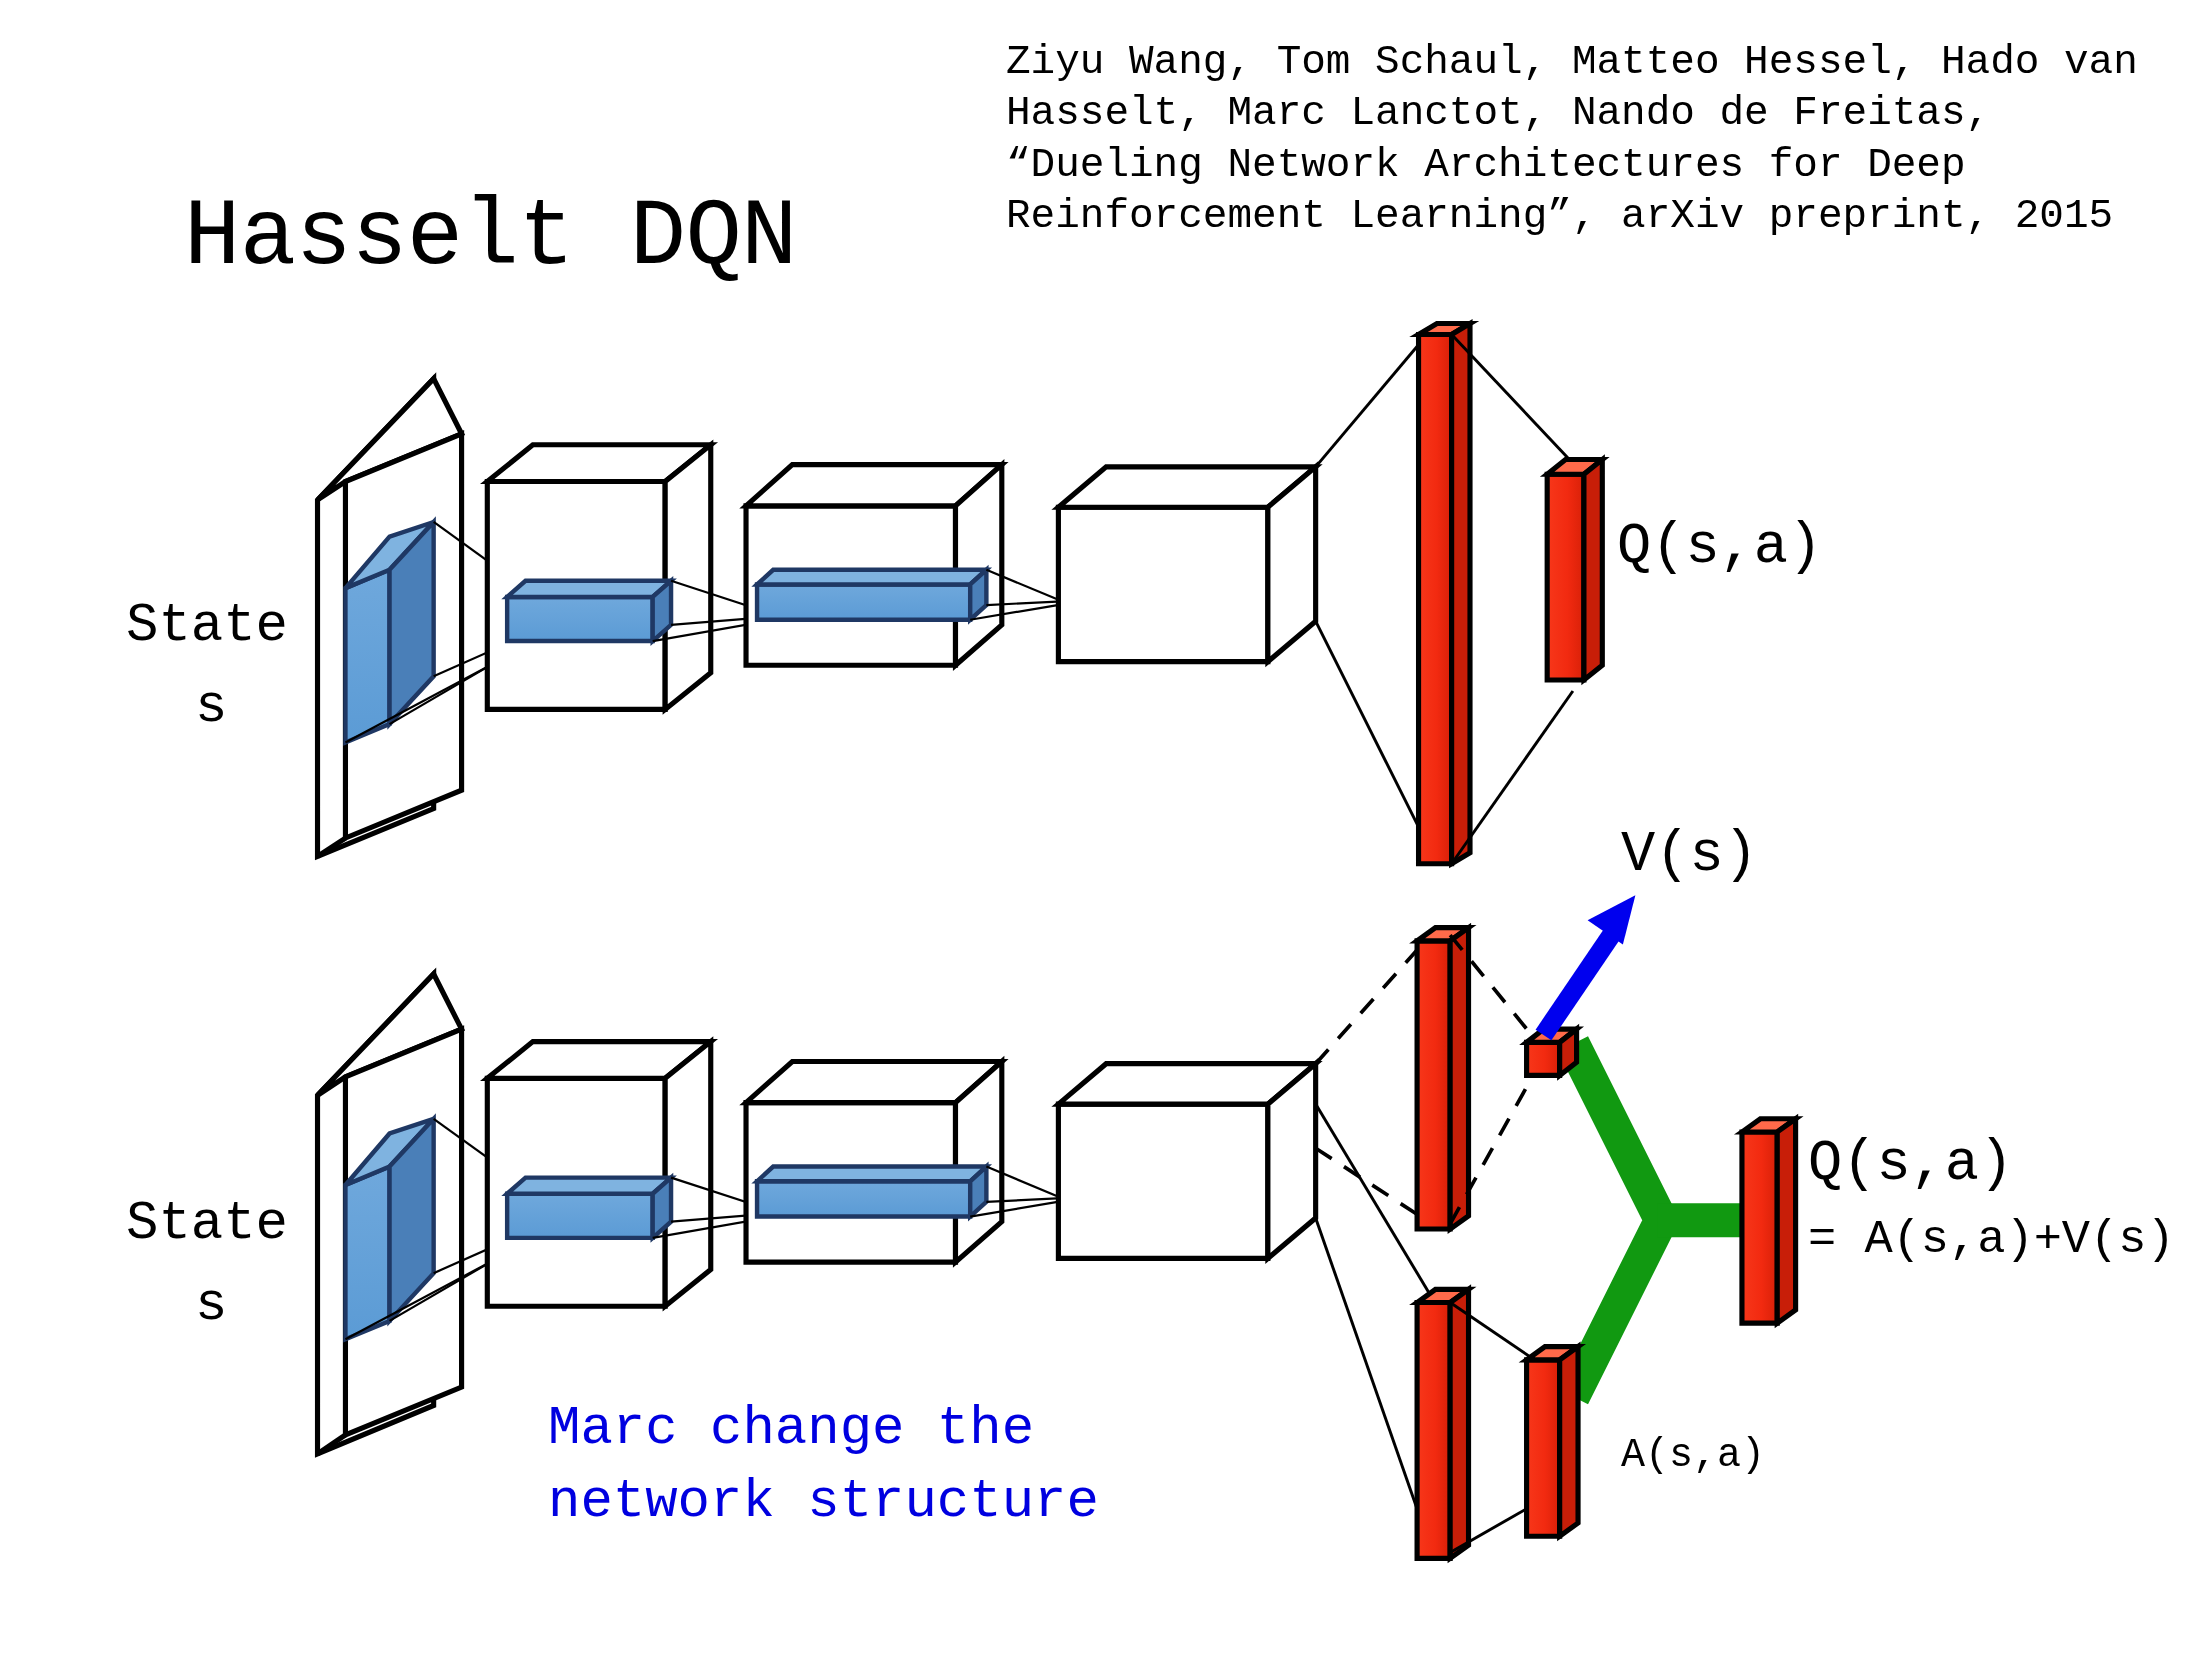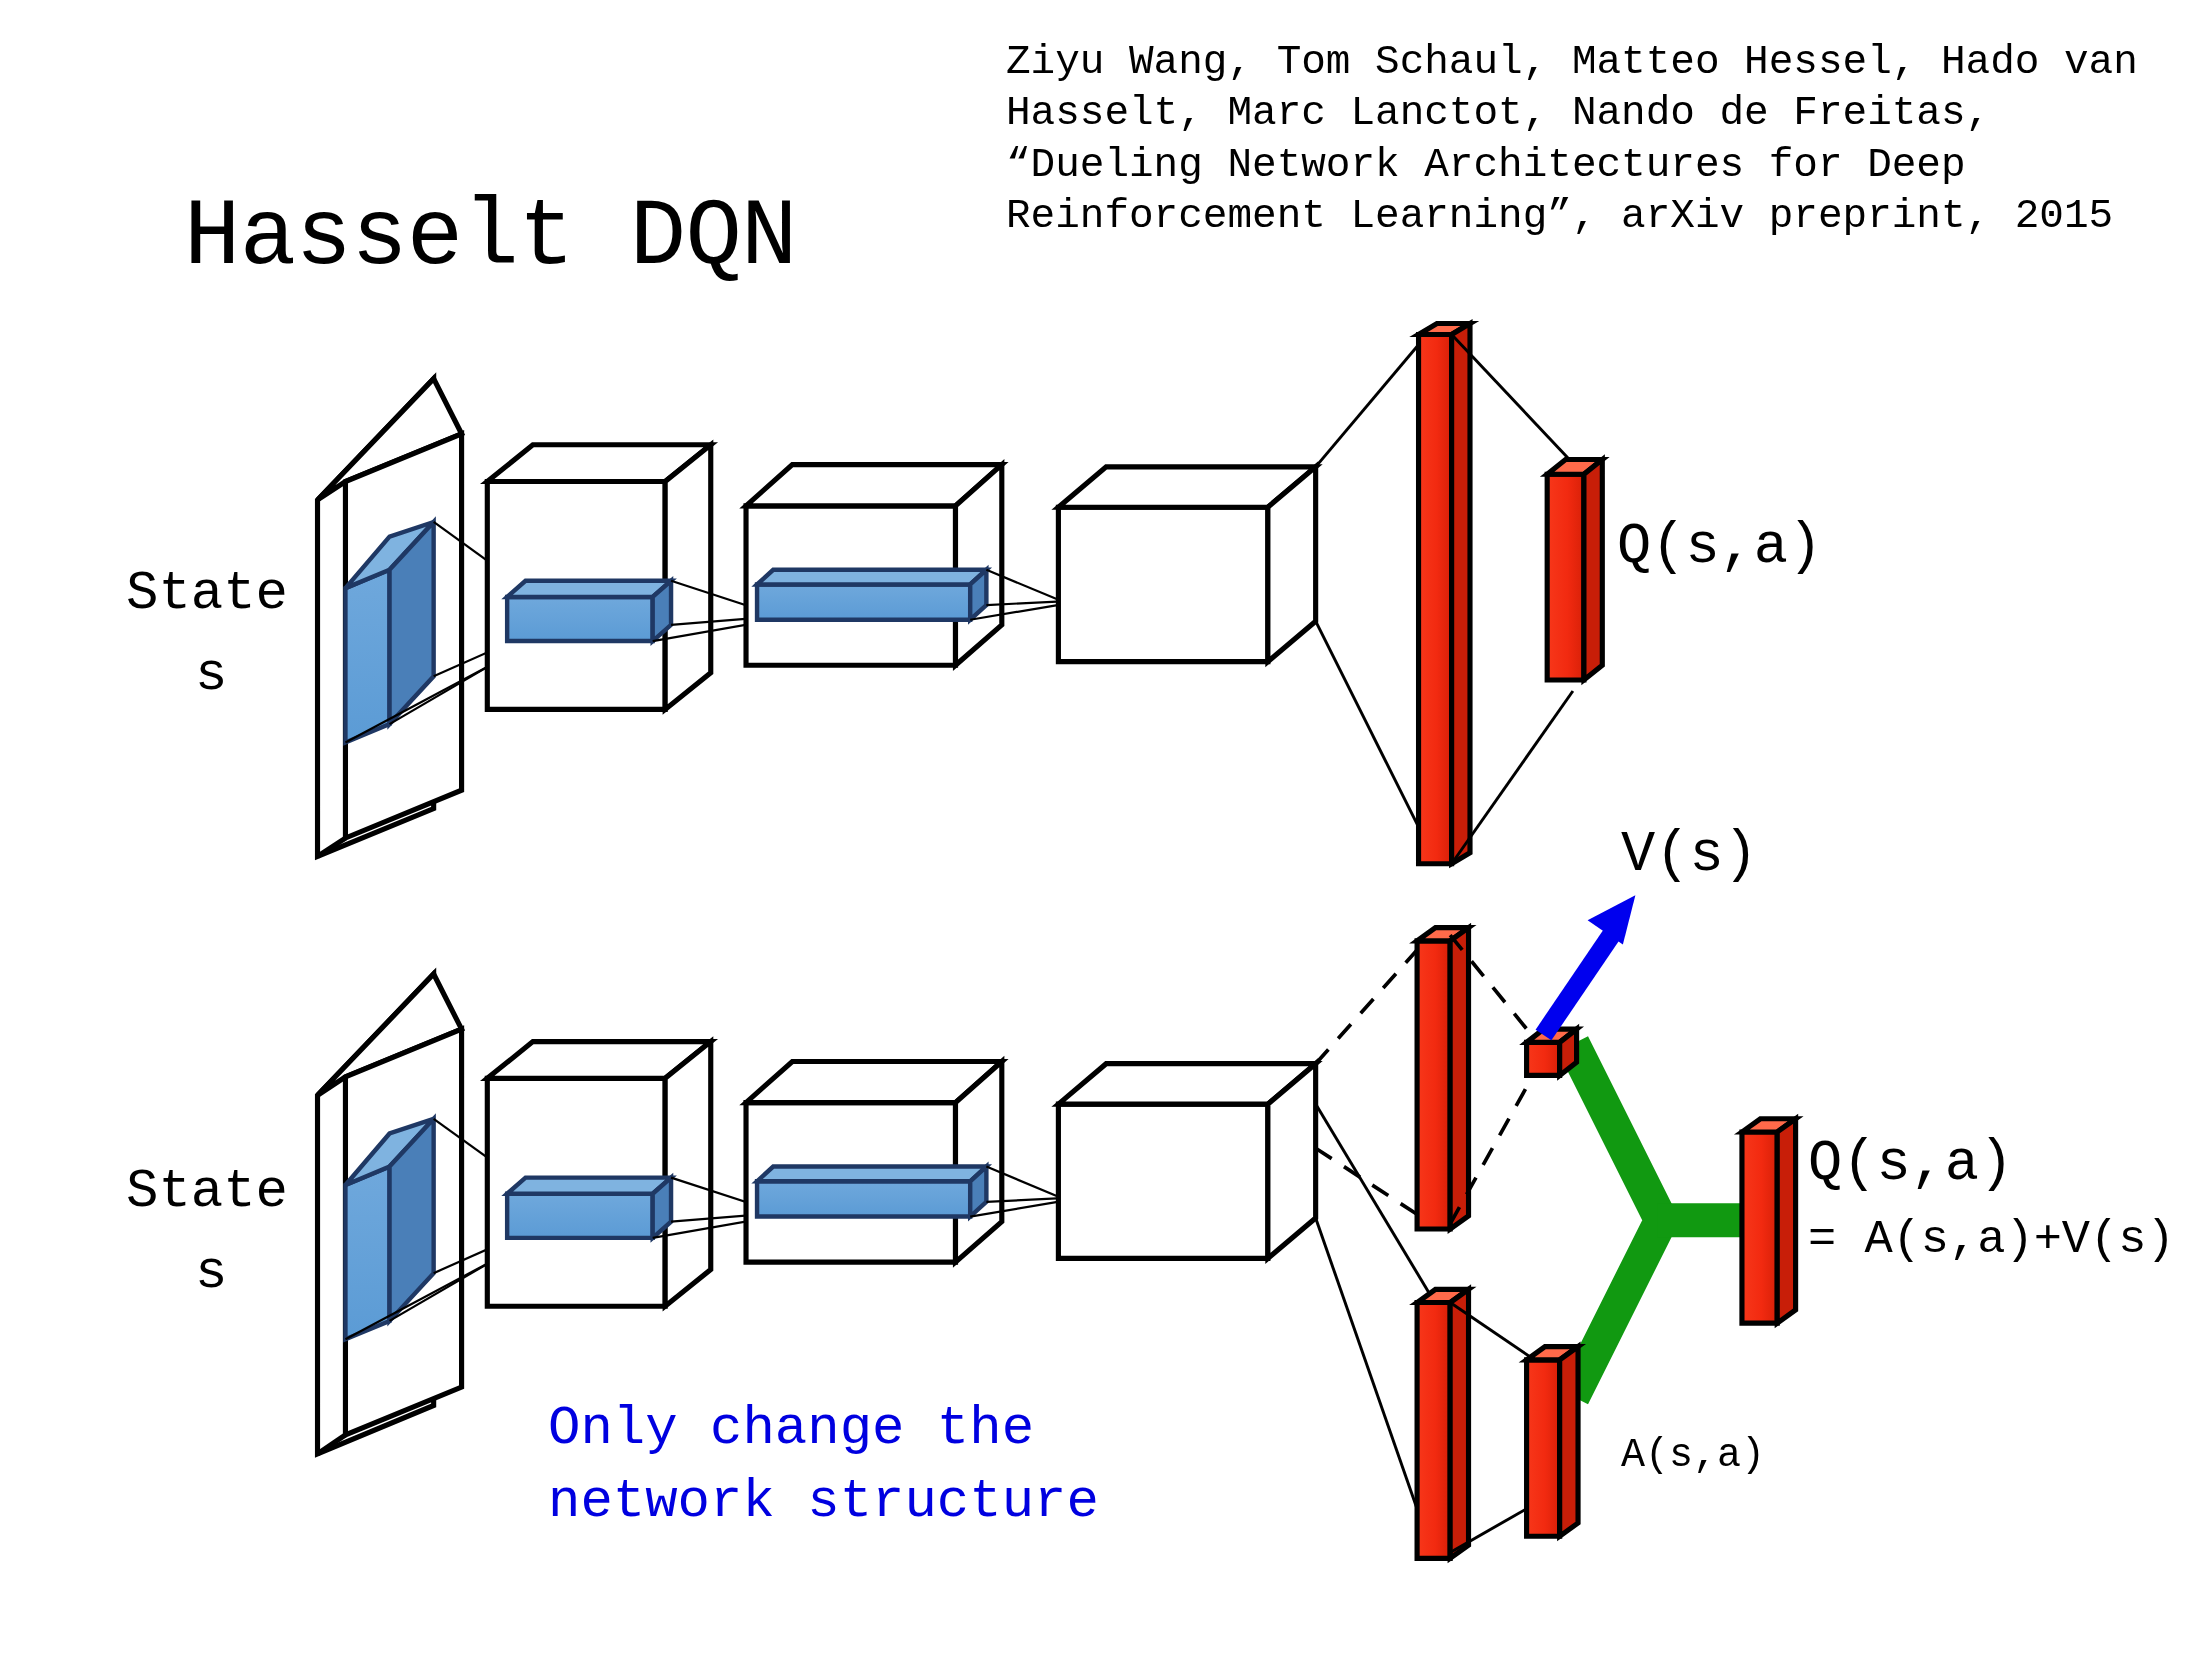--- a/index.html
+++ b/index.html
@@ -12,21 +12,21 @@
   .txt{position:absolute;white-space:pre;line-height:1.15;font-family:Liberation Mono, monospace;}
 
   #title{
     left:184px;top:184px;
     font-size:94px;font-weight:400;letter-spacing:-0.7px;
   }
   #citation{
     left:1006px;top:37px;width:1191px;
     font-size:41px;line-height:1.25;font-weight:400;
   }
-  .state-word{font-size:54px;}
+  .state-word{font-size:54px;margin-top:32px;}
   #state1a{left:126px;top:563px;}
   #state1b{left:195px;top:644px;}
   #state2a{left:126px;top:1161px;}
   #state2b{left:195px;top:1242px;}
 
   #q-top{left:1617px;top:515px;font-size:57px;}
   #v-lab{left:1621px;top:823px;font-size:57px;}
   #a-lab{left:1621px;top:1433px;font-size:40px;}
   #q-bot1{left:1808px;top:1132px;font-size:57px;}
   #q-bot2{left:1808px;top:1213px;font-size:47px;}
@@ -271,15 +271,15 @@
   <div class="txt state-word" id="state1b">s</div>
   <div class="txt state-word" id="state2a">State</div>
   <div class="txt state-word" id="state2b">s</div>
 
   <div class="txt" id="q-top">Q(s,a)</div>
   <div class="txt" id="v-lab">V(s)</div>
   <div class="txt" id="a-lab">A(s,a)</div>
   <div class="txt" id="q-bot1">Q(s,a)</div>
   <div class="txt" id="q-bot2">= A(s,a)+V(s)</div>
 
-  <div class="txt" id="note"><span>Only change the</span><br><span>network structure</span></div>
+  <div class="txt" id="note"><span>Marc change the</span><br><span>network structure</span></div>
 </div>
 
 
 </body></html>

